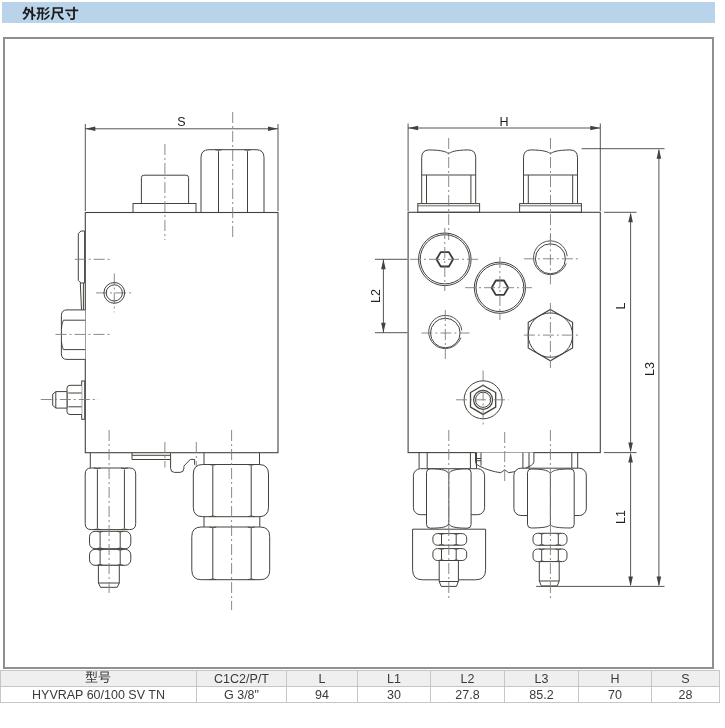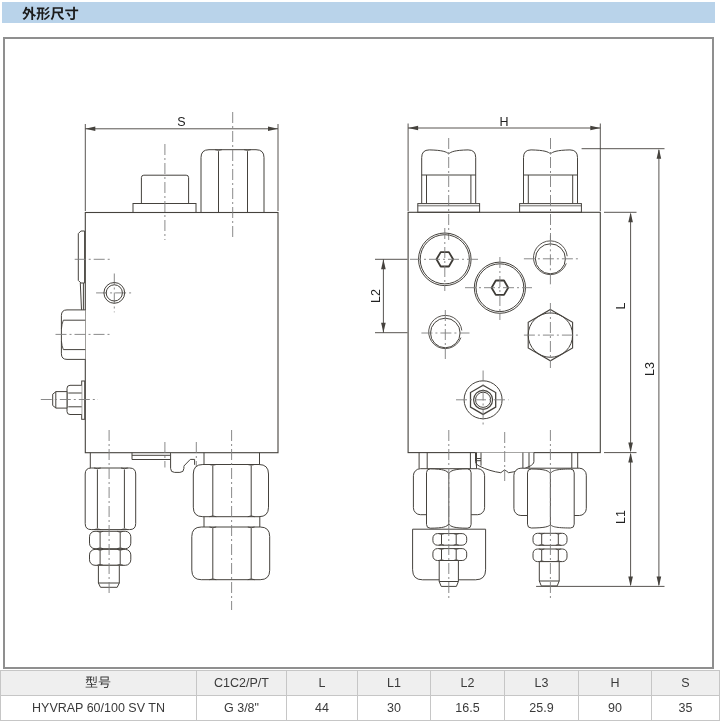--- a/index.html
+++ b/index.html
@@ -1,19 +1,19 @@
 <!DOCTYPE html>
 <html><head><meta charset="utf-8"><style>
 * { margin:0; padding:0; box-sizing:border-box; }
 body { width:725px; height:728px; background:#fff; font-family:"Liberation Sans", sans-serif; position:relative; overflow:hidden; }
 .titlebar { position:absolute; left:2px; top:2px; width:713px; height:20.5px; background:#b9d3ea; }
 .box { position:absolute; left:3px; top:37px; width:711px; height:632px; border:2px solid #8f8f8f; background:#fff; }
 svg.draw { position:absolute; left:0; top:0; }
 table { position:absolute; left:0; top:670px; width:719px; border-collapse:collapse; table-layout:fixed; }
-td { border:1px solid #c6c6c6; height:25px; text-align:center; vertical-align:middle; font-size:12.5px; color:#3a3a3a; padding:0; }
+td { border:1px solid #c6c6c6; height:16px; text-align:center; vertical-align:middle; font-size:12.5px; color:#3a3a3a; padding:0; }
 tr.h td { background:#efefef; }
 </style></head>
 <body>
 <div class="box"></div>
 <div class="titlebar">
     <svg width="80" height="18" style="position:absolute;left:20px;top:3px;overflow:visible">
       <path transform="translate(0.00,13.80) scale(0.014200,-0.014200)" d="M288 590H435C420 511 398 440 371 376C331 409 277 445 228 474C249 511 269 549 288 590ZM595 607 557 593C563 621 568 651 573 681L494 708L473 704H334C348 744 360 784 371 826L251 850C207 670 126 502 15 401C44 384 94 344 115 324C133 342 150 362 166 383C220 348 277 305 316 268C247 152 154 66 44 9C74 -10 120 -55 140 -81C320 21 459 213 535 497C571 440 612 385 657 335V-88H782V219C821 188 862 161 904 139C924 171 963 219 991 243C917 275 846 323 782 378V847H657V511C633 542 612 575 595 607Z" fill="#1c1c1c"></path>
       <path transform="translate(14.20,13.80) scale(0.014200,-0.014200)" d="M822 835C766 754 656 673 564 627C594 604 629 568 649 542C752 602 861 690 936 789ZM843 560C784 474 672 388 578 337C608 314 642 279 662 253C765 317 876 412 953 514ZM860 293C792 170 660 68 526 10C556 -16 591 -57 610 -87C757 -12 889 103 974 249ZM375 680V464H260V680ZM32 464V353H147C142 220 117 88 20 -15C47 -33 89 -73 108 -97C227 26 254 189 259 353H375V-89H492V353H589V464H492V680H576V791H50V680H148V464Z" fill="#1c1c1c"></path>
       <path transform="translate(28.40,13.80) scale(0.014200,-0.014200)" d="M161 816V517C161 357 151 138 21 -9C49 -24 103 -69 123 -94C235 33 273 226 285 390H498C563 156 672 -6 887 -82C905 -48 942 4 970 29C784 85 676 214 622 390H878V816ZM289 699H752V507H289V517Z" fill="#1c1c1c"></path>
       <path transform="translate(42.60,13.80) scale(0.014200,-0.014200)" d="M142 397C210 322 285 218 313 150L424 219C392 290 313 388 245 459ZM600 849V649H45V529H600V69C600 46 590 38 566 38C539 38 454 37 370 41C391 6 416 -55 424 -92C530 -93 611 -88 661 -68C710 -48 728 -13 728 68V529H956V649H728V849Z" fill="#1c1c1c"></path>
@@ -256,20 +256,20 @@
         <td>L</td>
         <td>L1</td>
         <td>L2</td>
         <td>L3</td>
         <td>H</td>
         <td>S</td>
       </tr>
 <tr>
         <td>HYVRAP 60/100 SV TN</td>
         <td>G 3/8"</td>
-        <td>44</td>
+        <td>94</td>
         <td>30</td>
-        <td>16.5</td>
-        <td>25.9</td>
-        <td>90</td>
-        <td>35</td>
+        <td>27.8</td>
+        <td>85.2</td>
+        <td>70</td>
+        <td>28</td>
       </tr>
 </tbody>
   </table>
 </body></html>

